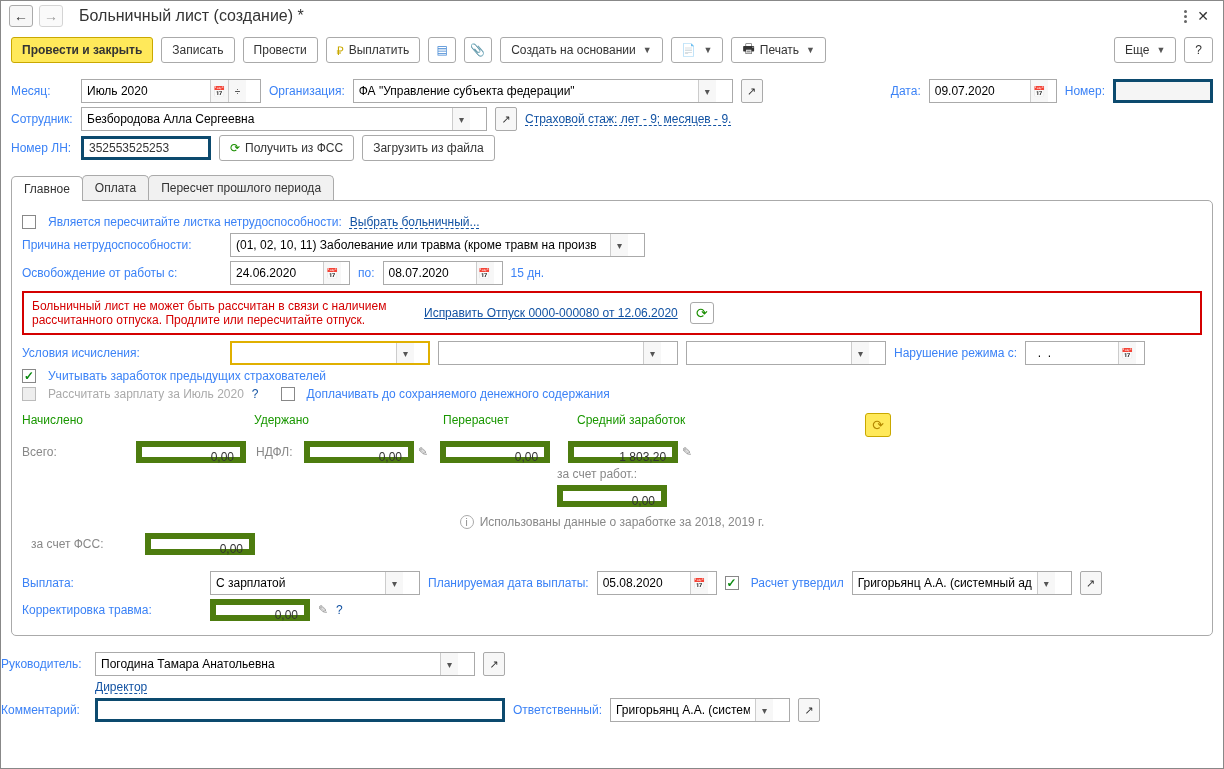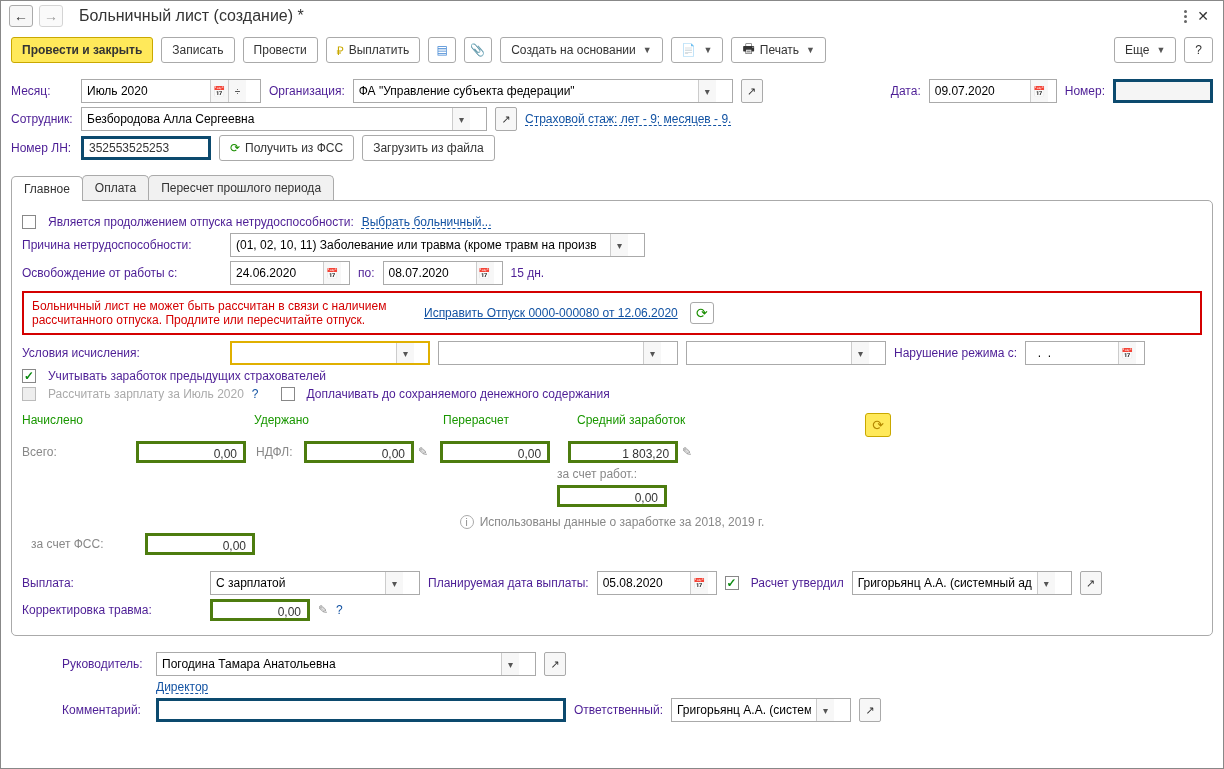--- a/index.html
+++ b/index.html
@@ -72,21 +72,21 @@
   .spacer { flex: 1; }
   .caret { font-size: 9px; color: #555; margin-left: 2px; }
 
   .form-section { padding: 2px 10px; }
   .row {
     display: flex;
     align-items: center;
     gap: 8px;
     margin: 4px 0;
   }
-  .lbl { color: #4c1d95; white-space: nowrap; }
+  .lbl { color: #3b82f6; white-space: nowrap; }
   .input {
     border: 3px solid #0c4a6e;
     height: 24px;
     padding: 2px 5px;
     background: #fff;
     font-size: 12px;
     display: inline-flex;
     align-items: center;
   }
   .input-combo {
@@ -184,42 +184,42 @@
     display:inline-flex; align-items:center; justify-content:center;
     border-radius:3px; font-size:14px; cursor:pointer;
   }
 
   .combo-yellow {
     border: 2px solid #e0b000;
   }
   .green-h { color:#199700; }
   .gray-h { color:#888; }
   .num-input {
-    border:3px solid #4d7c0f;
+    border:6px solid #4d7c0f;
     background:#fff;
     text-align:right;
     padding:3px 6px;
     height:22px;
     width:110px;
   }
   .pencil { color:#888; cursor:pointer; font-size:12px; }
   .info-note { color:#888; display:flex; gap:6px; align-items:flex-start; }
   .info-note .i-icon { border:1px solid #aaa; border-radius:50%; width:14px; height:14px; display:inline-flex; align-items:center; justify-content:center; font-size:10px; color:#888; }
 
   .refresh-yellow {
     background:#ffe95a;
     border:1px solid #c9a800;
     width:26px; height:24px;
     display:inline-flex; align-items:center; justify-content:center;
     border-radius:3px;
     color:#b58900;
     font-size:14px;
   }
 
-  .bottom-row { padding: 4px 20px; margin-left: 41px; }
+  .bottom-row { padding: 4px 0; }
   .question { color:#1353a3; cursor:pointer; }
   .disabled-text { color:#aaa; }
   .printer-ico::before { content:"🖶"; font-size:13px; }
   .doc-ico { color:#4186d3; }
   .clip-ico::before { content:"📎"; font-size:12px; }
   .coin-ico { color:#c9a800; }
 </style>
 </head>
 <body>
 
@@ -319,21 +319,21 @@
 
   <div class="tabs">
     <div class="tab active">Главное</div>
     <div class="tab">Оплата</div>
     <div class="tab">Пересчет прошлого периода</div>
   </div>
 
   <div class="tab-body">
     <div class="row">
       <span class="checkbox"></span>
-      <span class="lbl">Является продолжением отпуска нетрудоспособности:</span>
+      <span class="lbl">Является пересчитайте листка нетрудоспособности:</span>
       <span class="link">Выбрать больничный...</span>
     </div>
 
     <div class="row">
       <span class="lbl" style="width:200px">Причина нетрудоспособности:</span>
       <span class="input-combo" style="width:415px">
         <input readonly="" style="width: 379px;" value="(01, 02, 10, 11) Заболевание или травма (кроме травм на произв">
         <span class="seg">▾</span>
       </span>
     </div>

